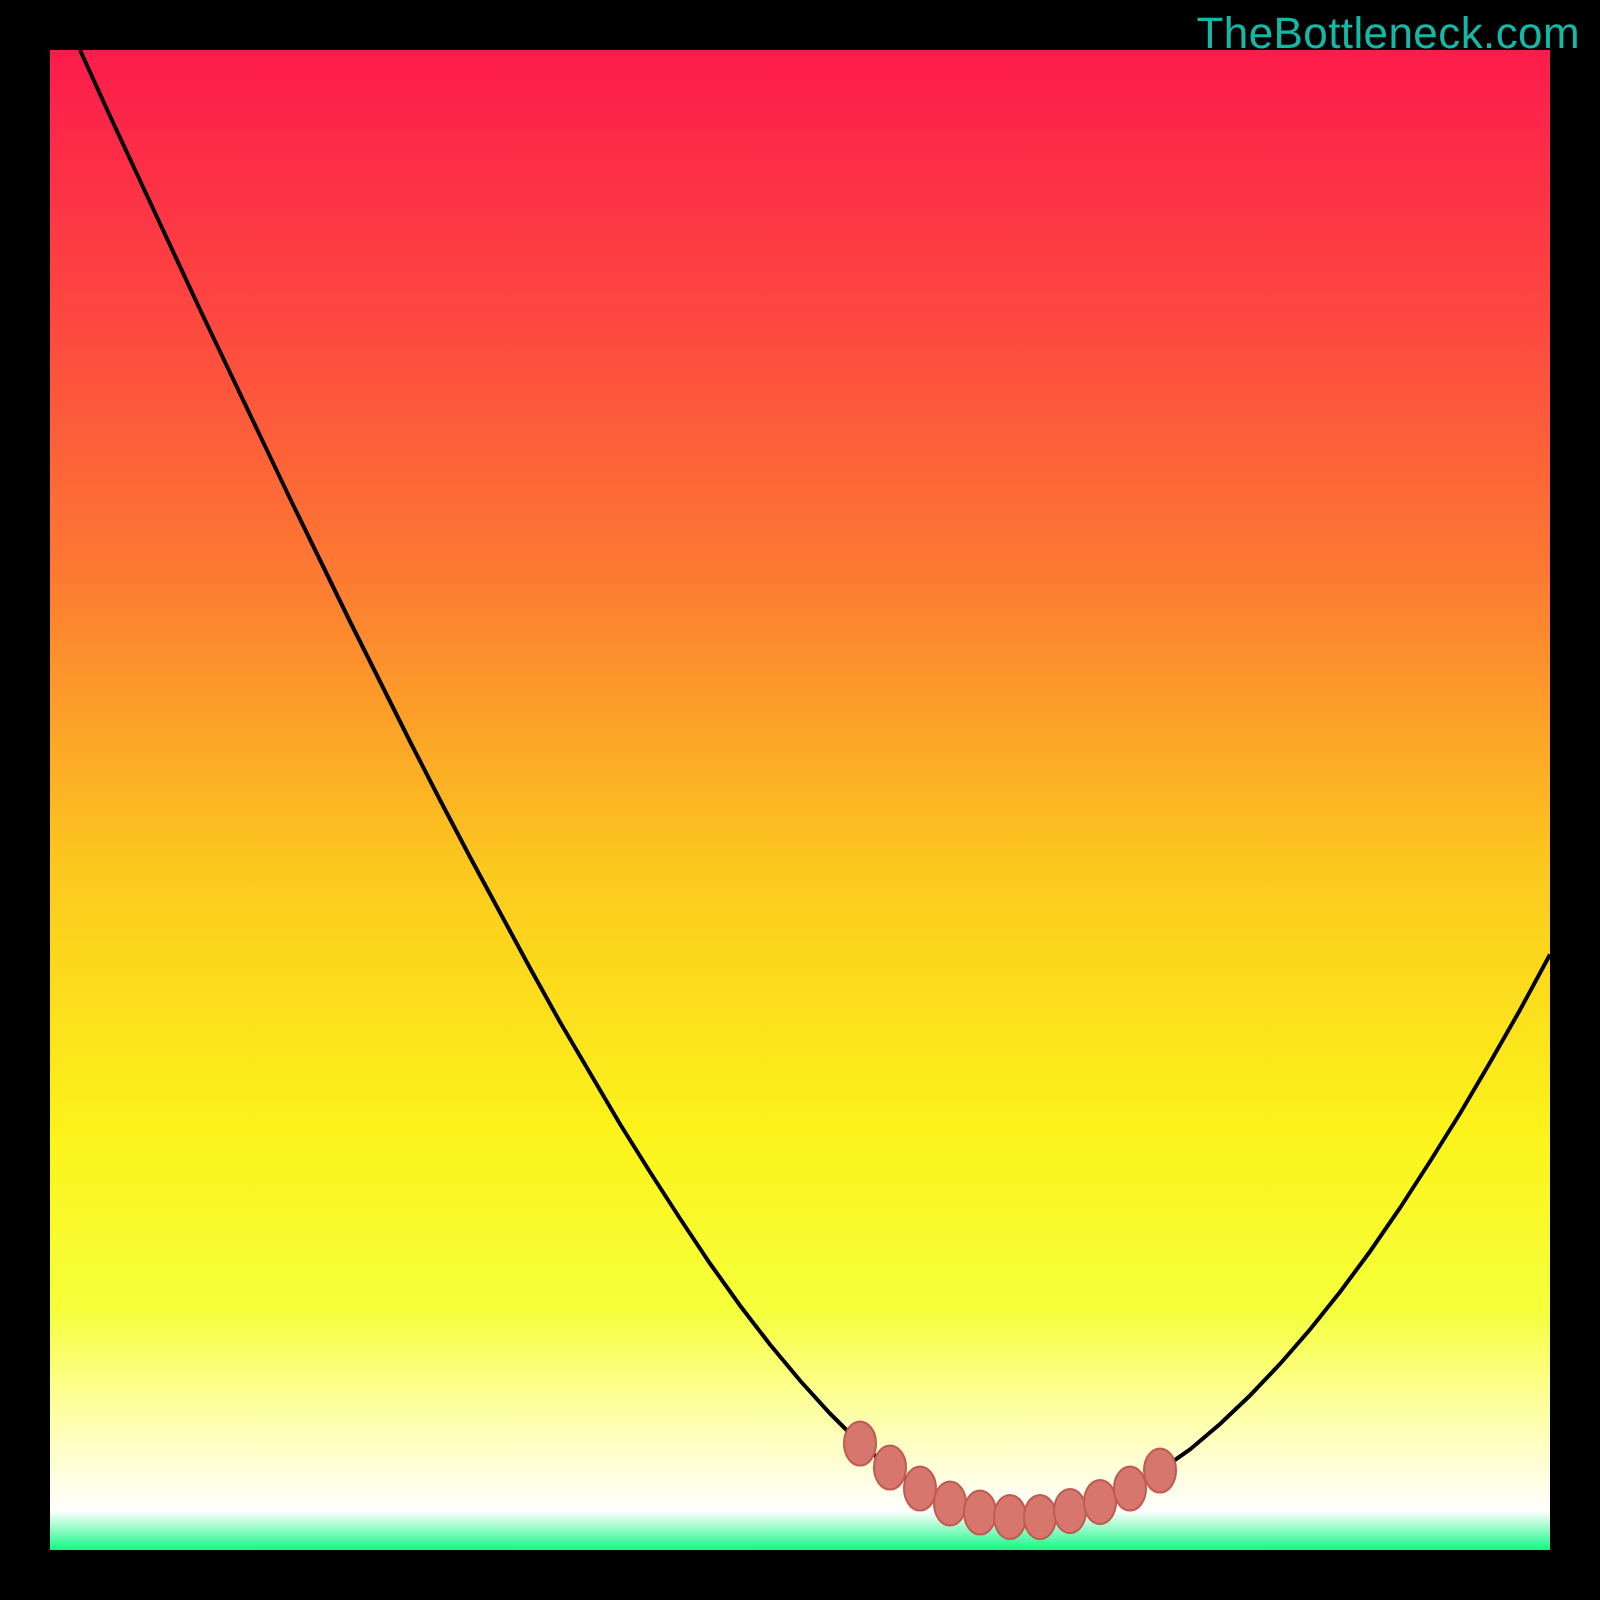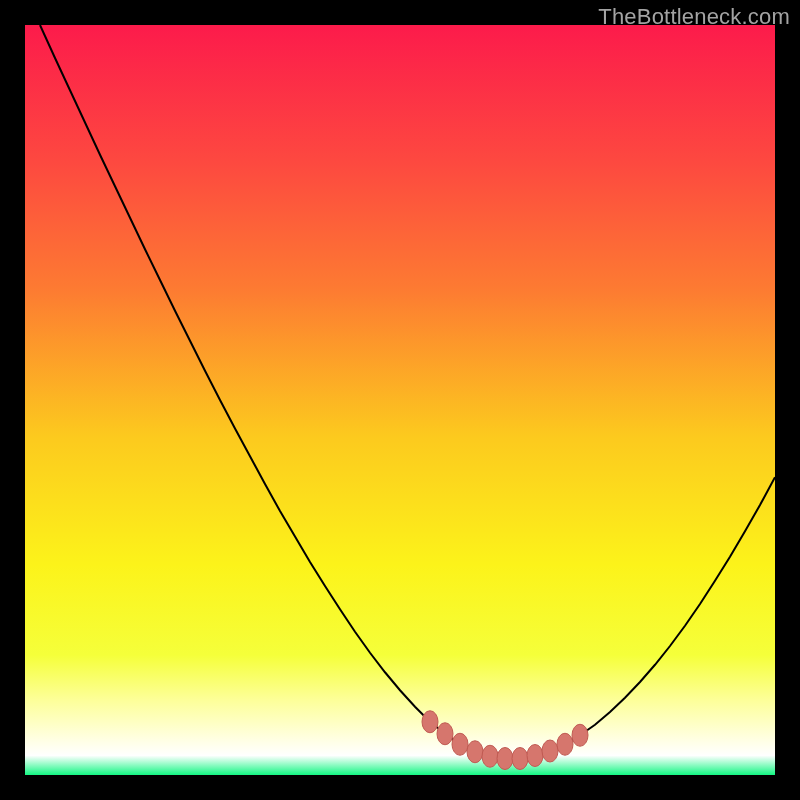--- a/index.html
+++ b/index.html
@@ -28,21 +28,21 @@
   }
   .plot svg {
     display: block;
     width: 750px;
     height: 750px;
   }
   .attribution {
     position: absolute;
     top: 4px;
     right: 10px;
-    color: #a3a3a3;
+    color: #14b8a6;
     font-size: 22px;
     font-weight: 500;
     letter-spacing: 0.2px;
   }
 </style>
 </head>
 <body>
 
 <div class="frame">
 

